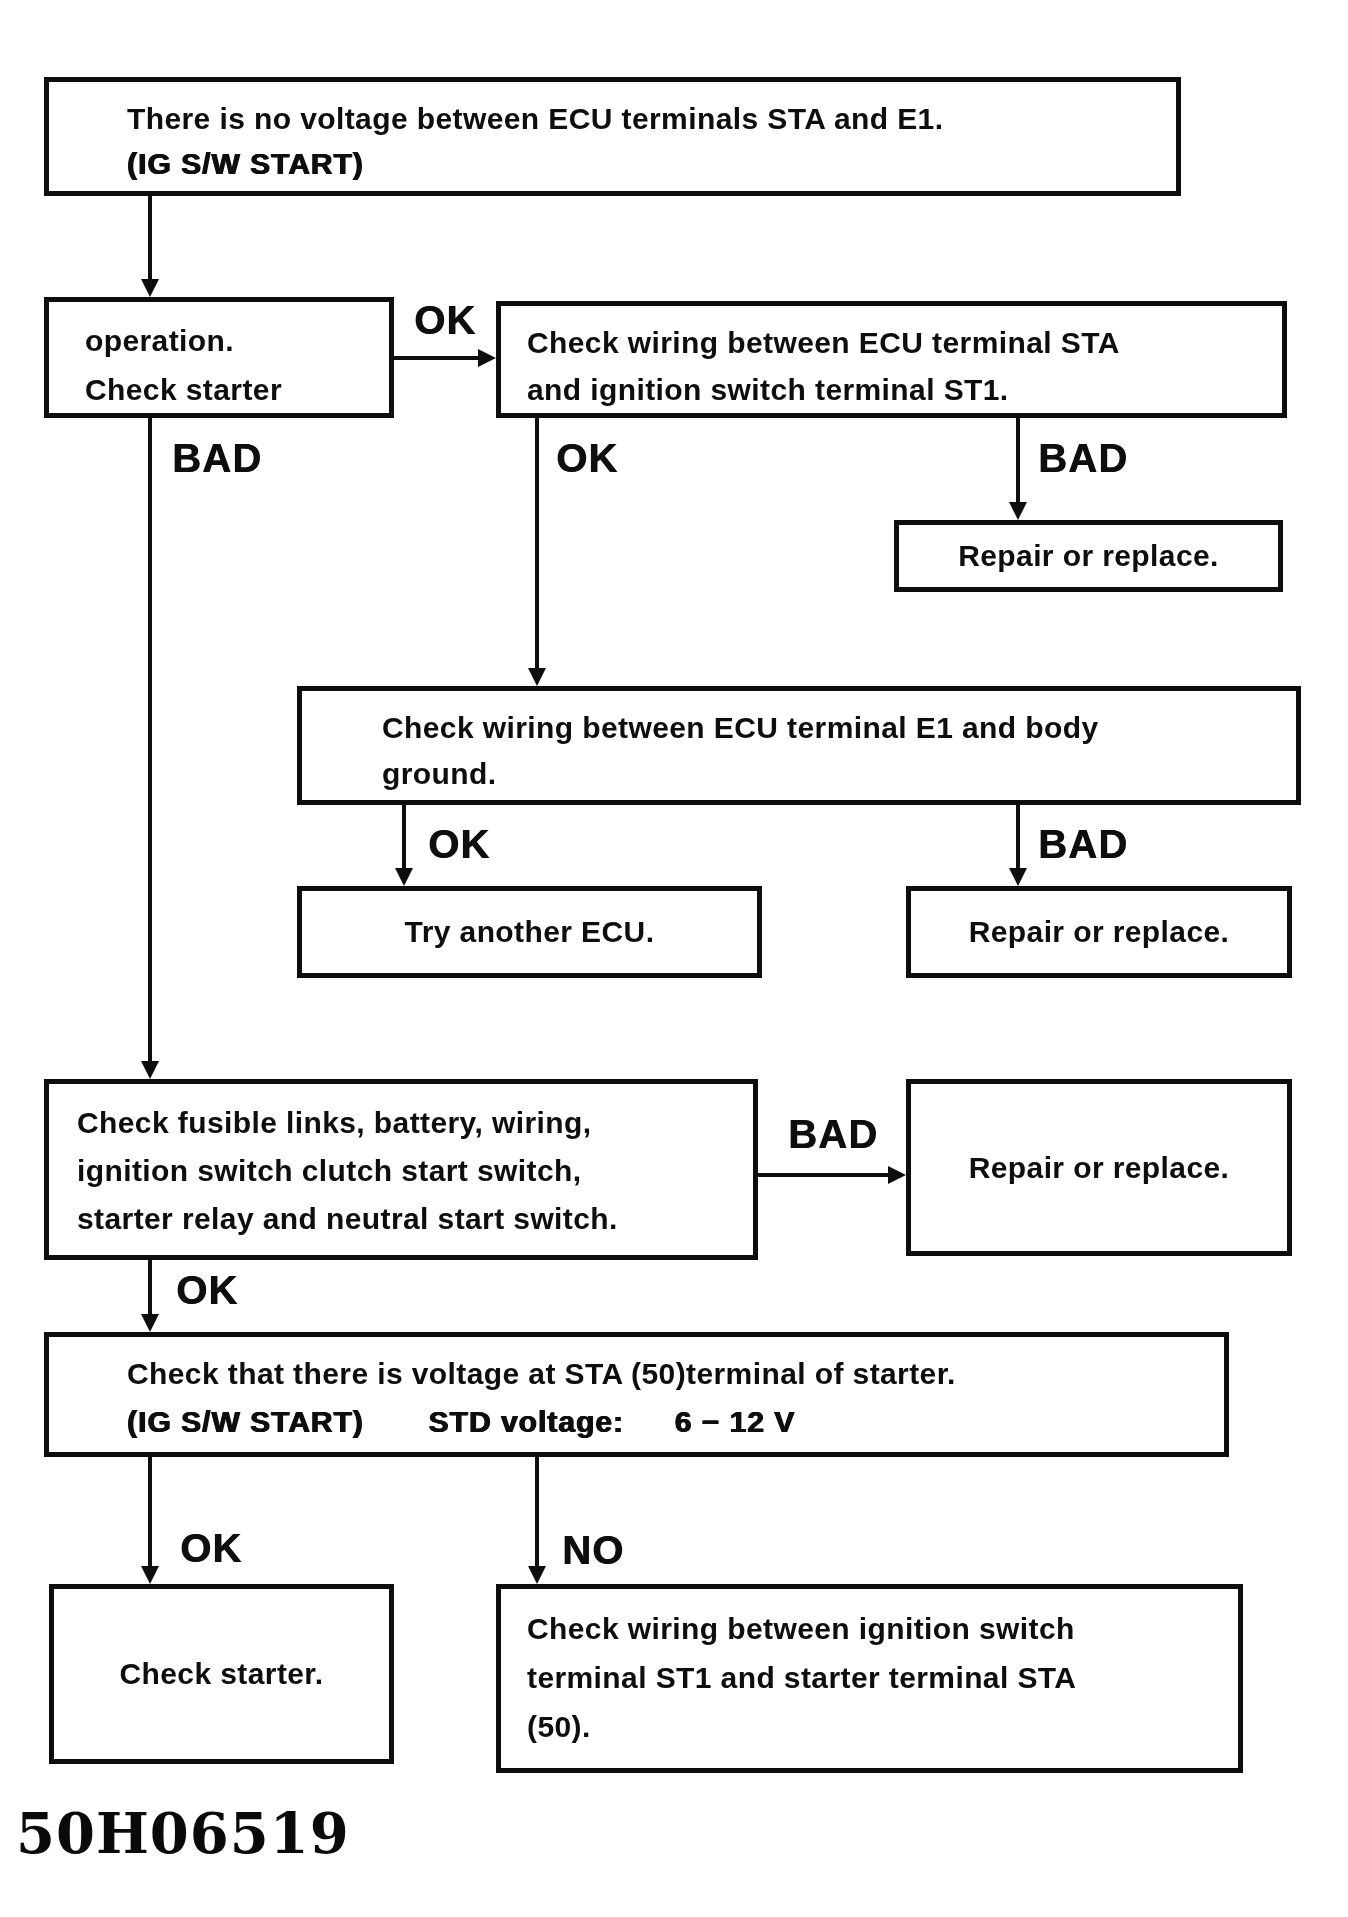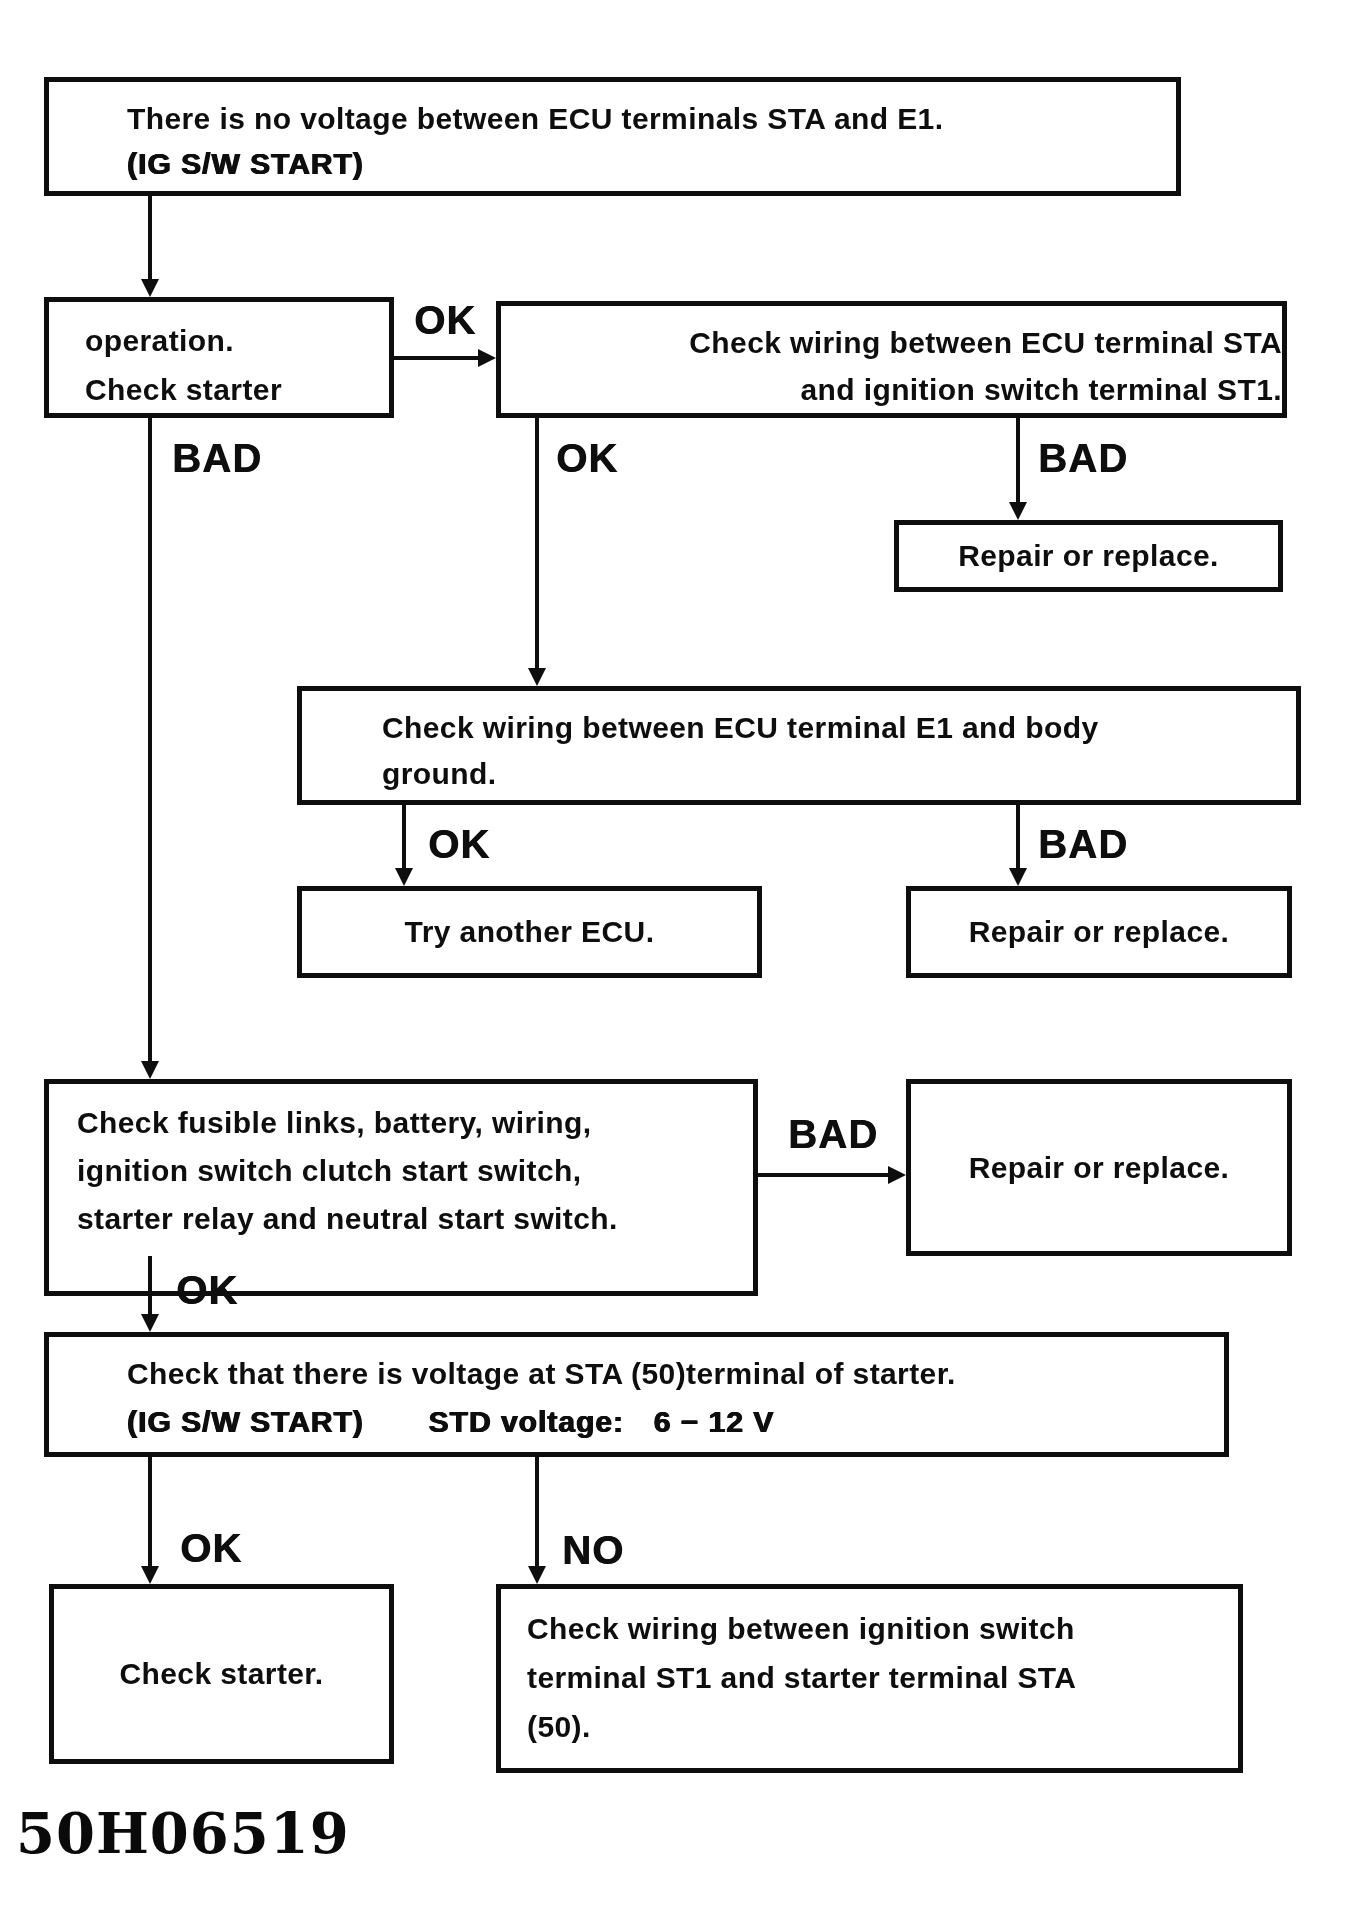--- a/index.html
+++ b/index.html
@@ -27,33 +27,33 @@
   .elabel { position:absolute; font-size:40px; font-weight:700; letter-spacing:1.2px;
             color:#0e0e0e; text-shadow:.7px 0 currentColor; }
 
   .code { position:absolute; left:16px; top:1800px;
           font-family:"DejaVu Serif","Liberation Serif",serif;
           font-weight:700; font-size:56px; letter-spacing:1px; color:#0a0a0a; }
 
   
   #box-start        { left:44px;  top:77px;   width:1137px; height:119px; padding:14px 18px 0 78px; line-height:45px; }
   #box-cso          { left:44px;  top:297px;  width:350px;  height:121px; padding:14px 0 0 36px;  line-height:49px; }
-  #box-cws          { left:496px; top:301px;  width:791px;  height:117px; padding:13px 0 0 26px;  line-height:47px;text-align:right; }
+  #box-cws          { left:496px; top:301px;  width:791px;  height:117px; padding:13px 0 0 26px;  line-height:47px; }
   #box-repair1      { left:894px; top:520px;  width:389px;  height:72px; }
   #box-cwe          { left:297px; top:686px;  width:1004px; height:119px; padding:14px 0 0 80px;  line-height:46px; }
   #box-try          { left:297px; top:886px;  width:465px;  height:92px;text-align:right; }
   #box-repair2      { left:906px; top:886px;  width:386px;  height:92px; }
-  #box-fusible      { left:44px;  top:1079px; width:714px;  height:217px; padding:15px 0 0 28px;  line-height:48px; }
+  #box-fusible      { left:44px;  top:1079px; width:714px;  height:181px; padding:15px 0 0 28px;  line-height:48px; }
   #box-repair3      { left:906px; top:1079px; width:386px;  height:177px; }
   #box-voltage      { left:44px;  top:1332px; width:1185px; height:125px; padding:13px 0 0 78px;  line-height:48px; }
   #box-checkstarter { left:49px;  top:1584px; width:345px;  height:180px; }
   #box-wiringst1    { left:496px; top:1584px; width:747px;  height:189px; padding:15px 0 0 26px;  line-height:49px; }
 
   #box-voltage .gap1 { margin-left:56px; }
-  #box-voltage .gap2 { margin-left:21px; }
+  #box-voltage .gap2 { margin-left:42px; }
 
   
   #v1 { left:148px; top:196px;  height:86px; }   #a1 { left:141px;  top:279px; }
   #h1 { left:394px; top:356px;  width:86px; }    #a2 { left:478px;  top:349px; }
   #v2 { left:148px; top:418px;  height:645px; }  #a3 { left:141px;  top:1061px; }
   #v3 { left:535px; top:418px;  height:252px; }  #a4 { left:528px;  top:668px; }
   #v4 { left:1016px;top:418px;  height:86px; }   #a5 { left:1009px; top:502px; }
   #v5 { left:402px; top:805px;  height:65px; }   #a6 { left:395px;  top:868px; }
   #v6 { left:1016px;top:805px;  height:65px; }   #a7 { left:1009px; top:868px; }
   #h2 { left:758px; top:1173px; width:132px; }   #a8 { left:888px;  top:1166px; }

